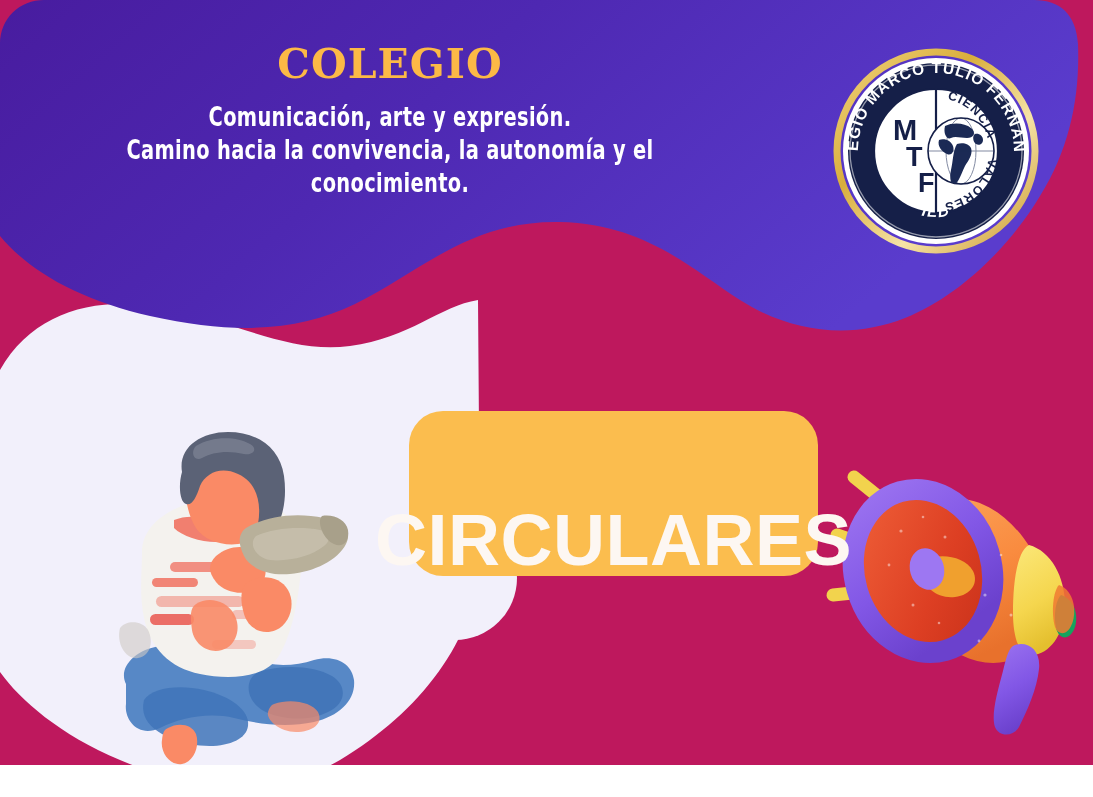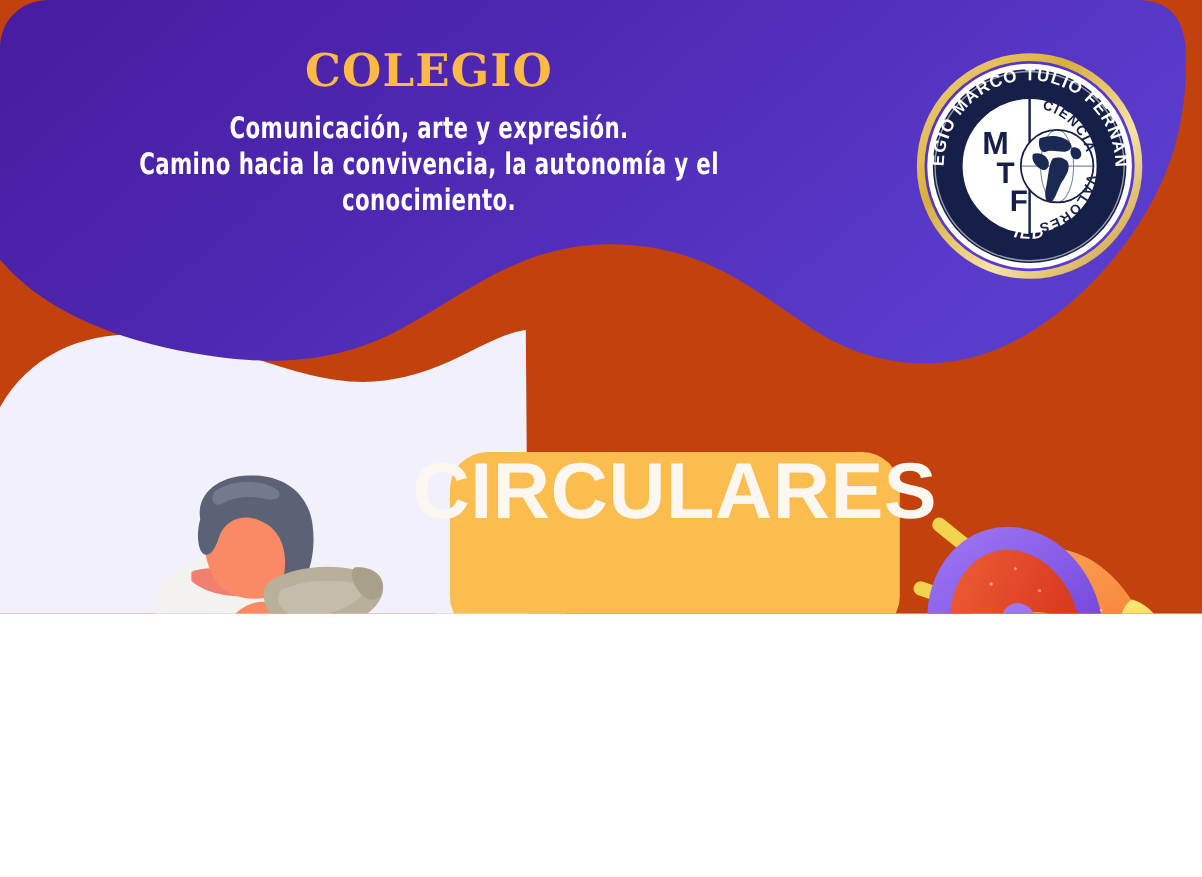--- a/index.html
+++ b/index.html
@@ -8,23 +8,23 @@
     padding: 0;
     background: #ffffff;
   }
   body {
     font-family: "Liberation Sans", sans-serif;
   }
 
   #poster {
     position: relative;
     width: 1093px;
-    height: 558px;
+    height: 765px;
     overflow: hidden;
-    background: #c2410c;
+    background: #be185d;
   }
 
   
   .shape-layer {
     position: absolute;
     inset: 0;
     width: 1093px;
     height: 797px;
     pointer-events: none;
   }
@@ -86,21 +86,21 @@
   
   .circulares-btn {
     position: absolute;
     left: 409px;
     top: 411px;
     width: 409px;
     height: 165px;
     background: #fbbd4e;
     border-radius: 34px;
     display: flex;
-    align-items: flex-start;
+    align-items: flex-end;
     justify-content: center;
     z-index: 8;
     border: none;
     padding: 0;
     cursor: pointer;
   }
   .circulares-btn .label {
     color: #fdf7f2;
     font-family: "Liberation Sans", sans-serif;
     font-size: 72px;

